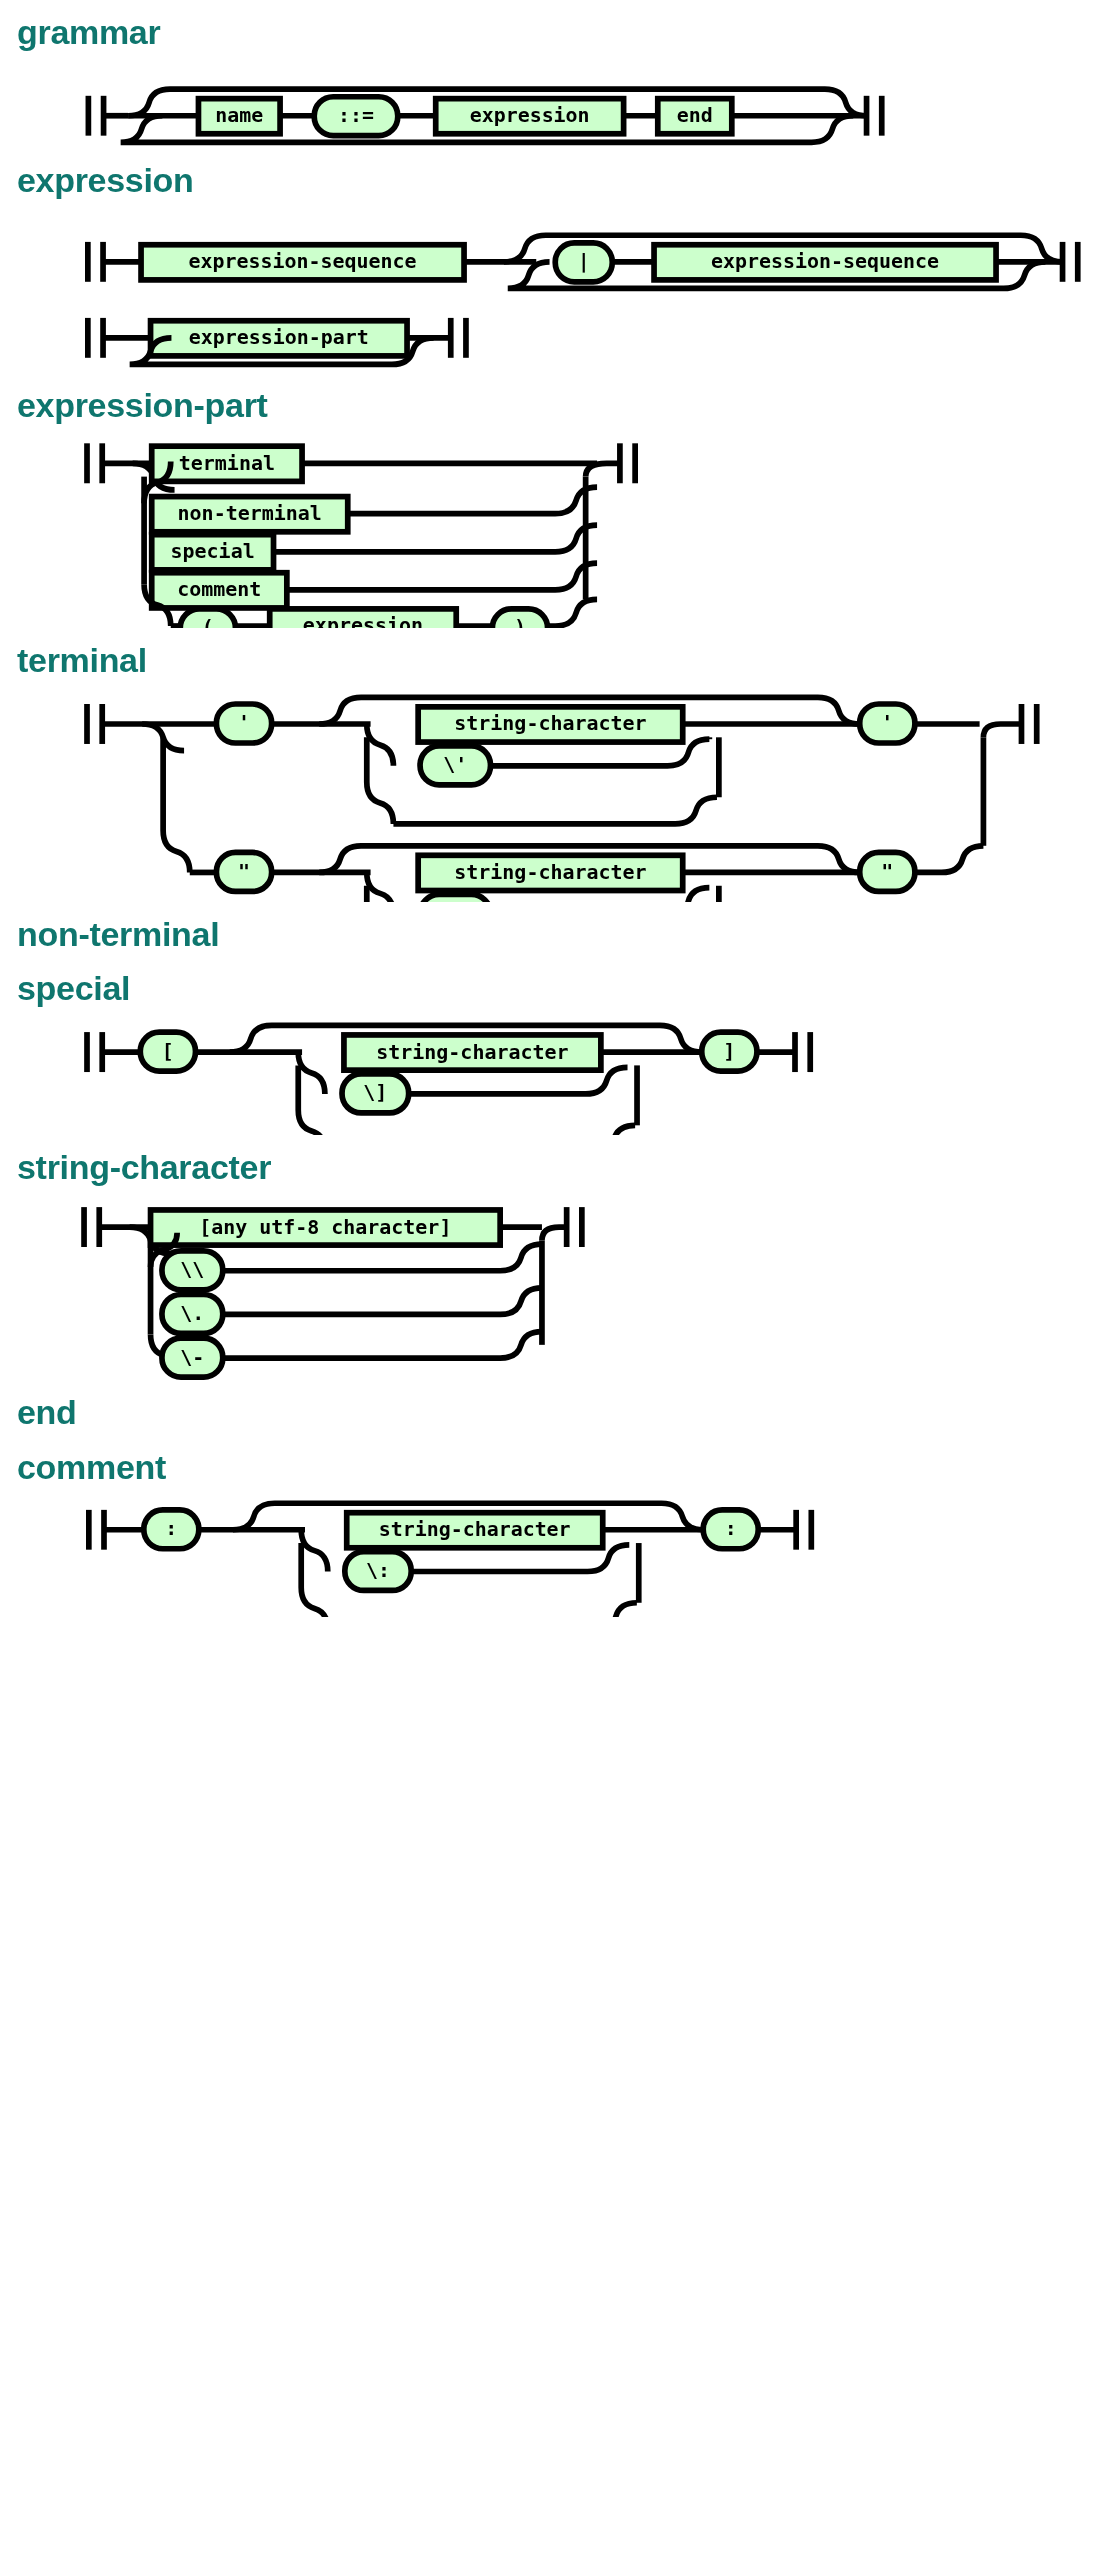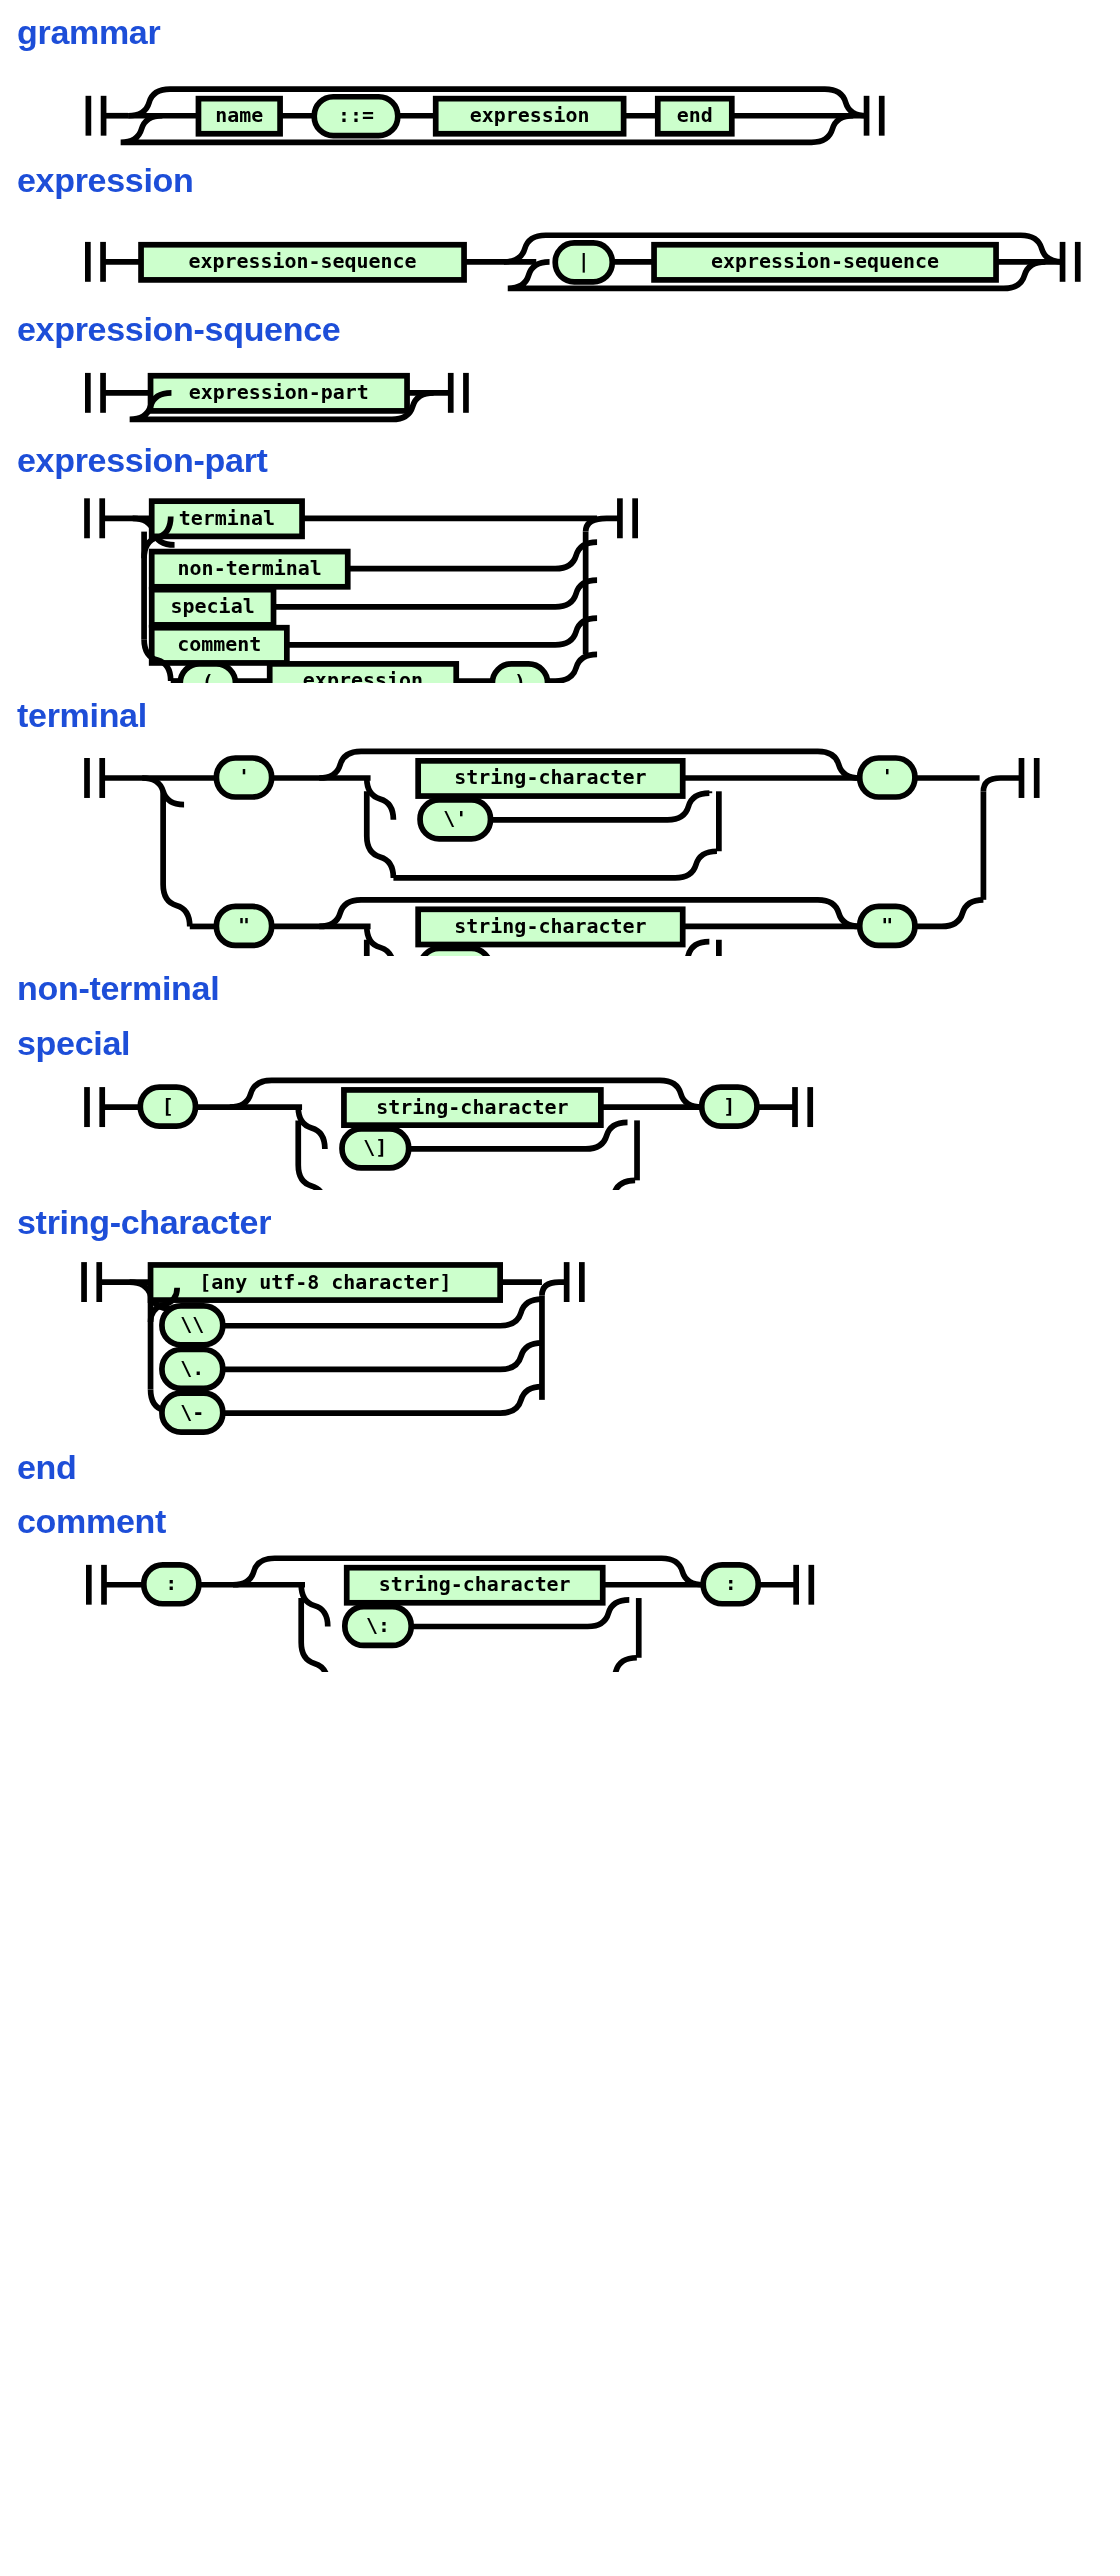--- a/index.html
+++ b/index.html
@@ -12,21 +12,21 @@
   .page{width:1121px;padding:0 0 19px 0;box-sizing:border-box;}
   .rule{margin:0;}
   .rule-title{
     font-family:"Liberation Sans", sans-serif;
     font-weight:bold;
     font-size:34px;
     line-height:1.0;
     letter-spacing:-0.3px;
     margin:0;
     padding:15px 0 5.7px 17px;
-    color:#1d4ed8;
+    color:#0f766e;
   }
   .diagram{padding:0 0 0 0;margin-left:28px;}
   svg{display:block;}
   svg text{
     font-family:"DejaVu Sans Mono","Liberation Mono",monospace;
     font-weight:bold;
     font-size:21px;
     fill:#000;
     dominant-baseline:middle;
     text-anchor:middle;
@@ -94,21 +94,20 @@
         <path class="rr-line" d="M1018 63 L1088 63"></path>
 
         <path class="rr-line" d="M548 63 q-18 0 -22 14 q-4 14 -22 14 L1026 91 q18 0 22 -14 q4 -14 22 -14"></path>
         <path class="rr-cap" d="M1088 42 L1088 84"></path>
         <path class="rr-cap" d="M1104 42 L1104 84"></path>
       </svg>
     </div>
   </section>
 
   <section class="rule">
-    <h2 class="rule-title">expression-squence</h2>
     <div class="diagram">
       <svg width="1121" height="76" viewBox="0 0 1178 80">
         <path class="rr-cap" d="M62 22 L62 64"></path>
         <path class="rr-cap" d="M78 22 L78 64"></path>
         <path class="rr-line" d="M78 43 L128 43"></path>
         <rect class="rr-box" x="128" y="25" width="270" height="37"></rect>
         <text x="263" y="44">expression-part</text>
         <path class="rr-line" d="M398 43 L444 43"></path>
 
         <path class="rr-line" d="M150 43 q-18 0 -22 14 q-4 14 -22 14 L382 71 q18 0 22 -14 q4 -14 22 -14"></path>

